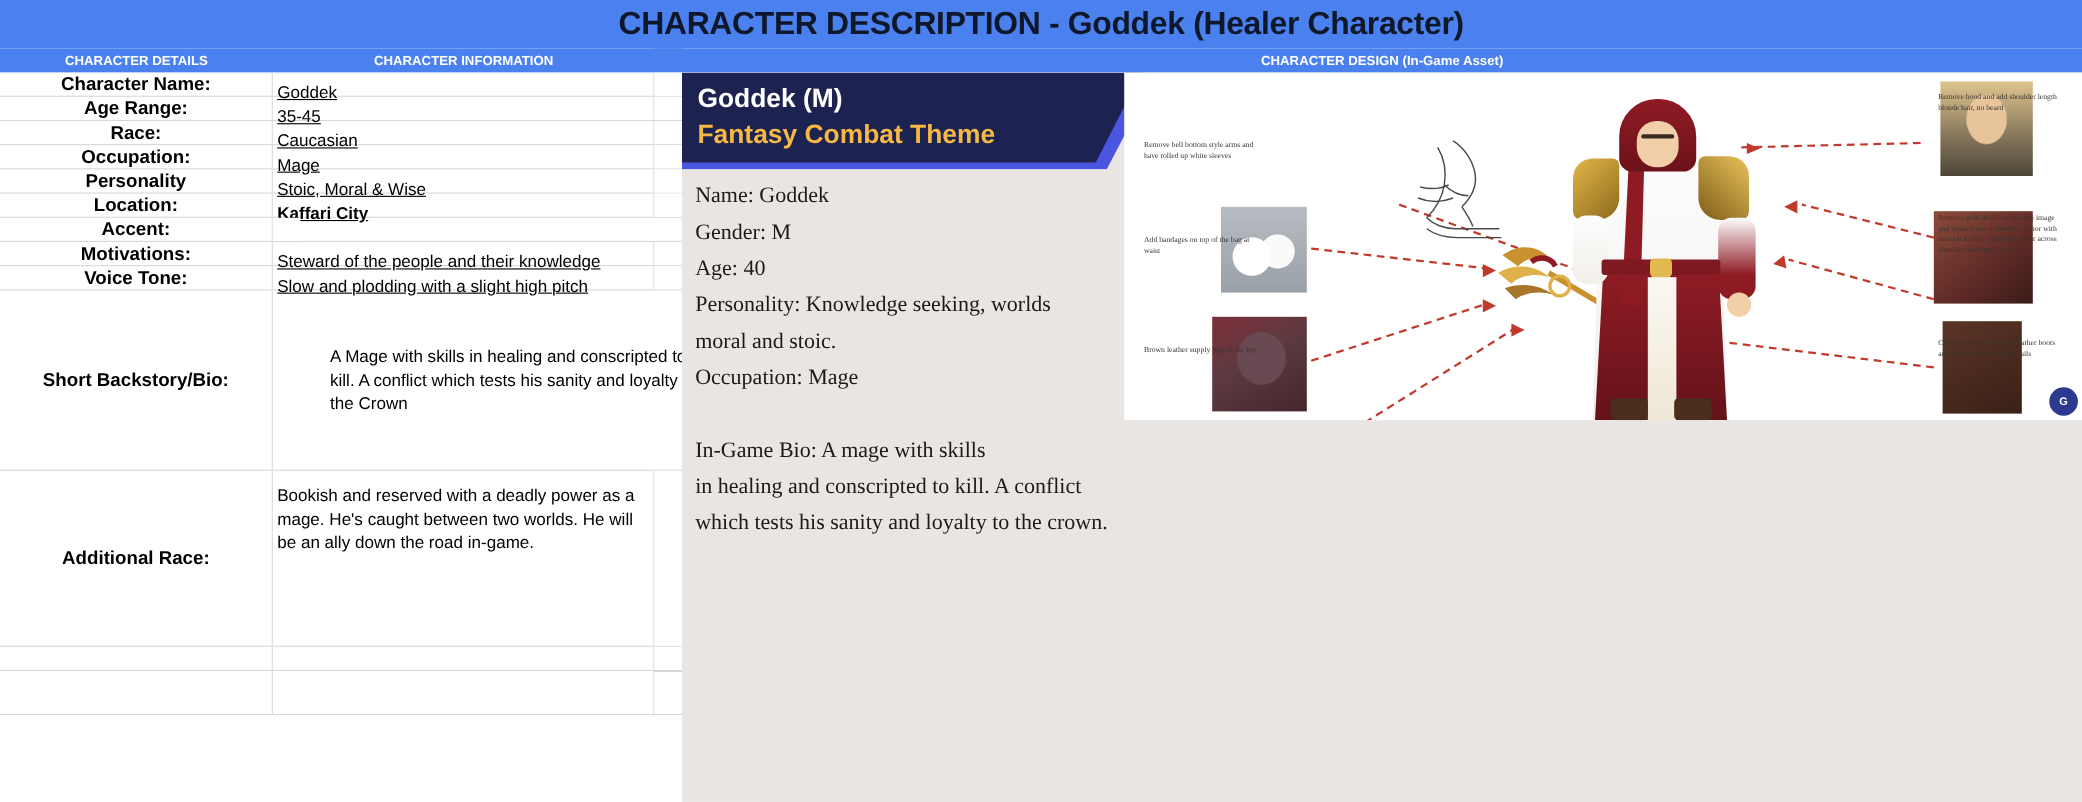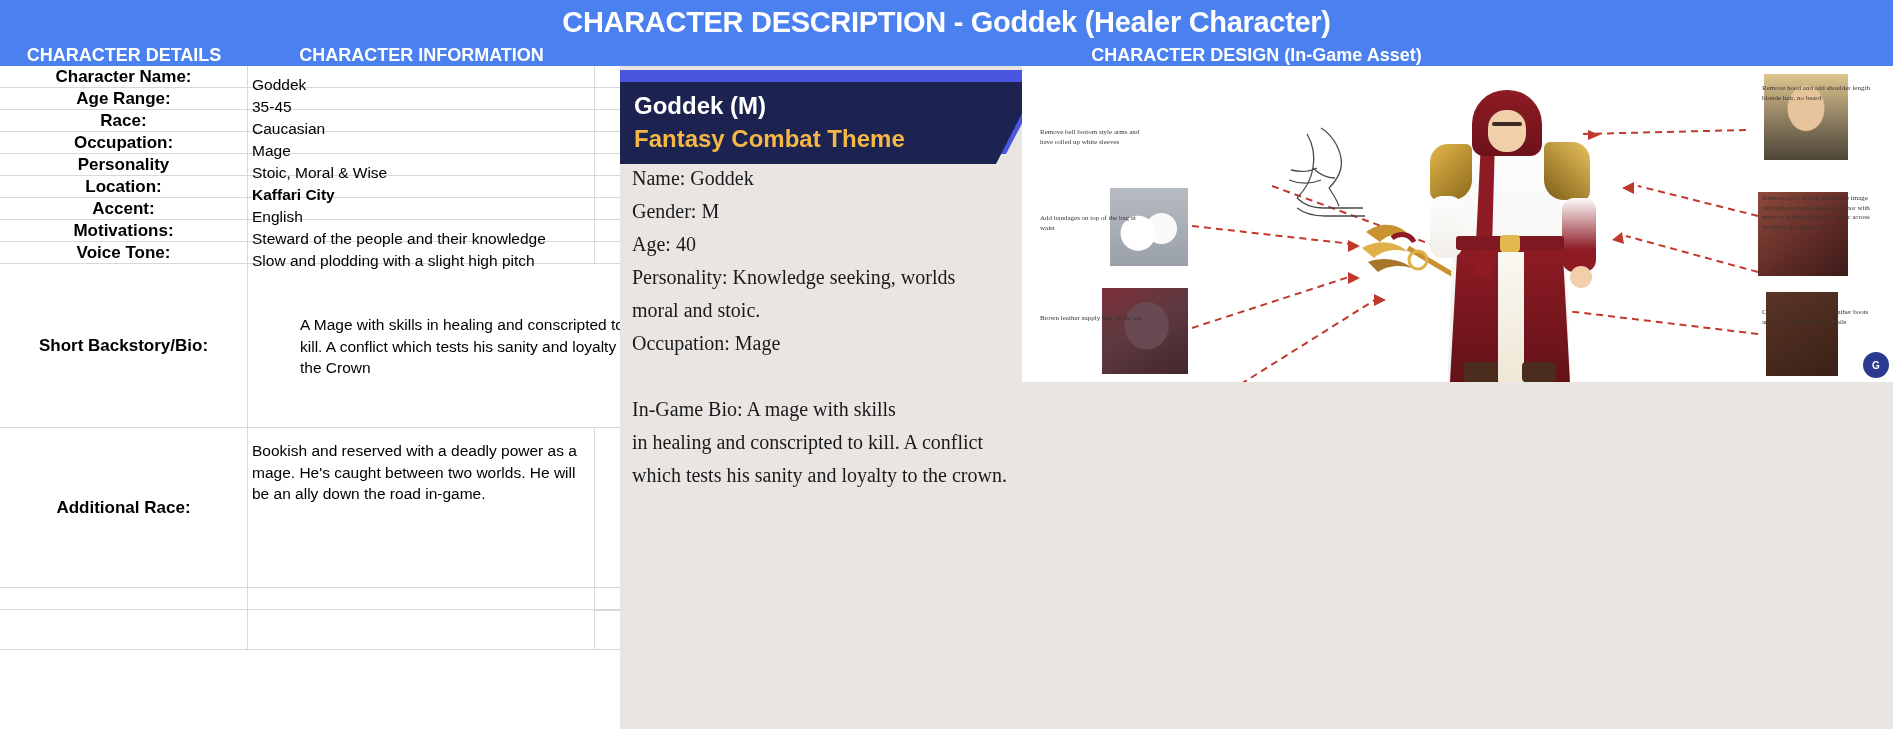--- a/index.html
+++ b/index.html
@@ -11,33 +11,33 @@
   }
   .page{position:relative;width:1893px;height:729px;}
 
   
   .title-bar{
     position:absolute;left:0;top:0;width:1893px;height:44px;
     background:#4a81ee;
     display:flex;align-items:center;justify-content:center;
   }
   .title-bar .title-text{
-    color:#ffffff;font-weight:bold;font-size:29px;letter-spacing:-0.3px;
+    color:#0f172a;font-weight:bold;font-size:29px;letter-spacing:-0.3px;
     white-space:nowrap;
   }
 
   
   .sub-header{
     position:absolute;left:0;top:44px;width:1893px;height:22px;
     background:#4a81ee;
   }
   .sh-cell{
     position:absolute;top:0;height:22px;
     display:flex;align-items:center;justify-content:center;
-    color:#ffffff;font-weight:bold;font-size:18px;white-space:nowrap;
+    color:#ffffff;font-weight:bold;font-size:12px;white-space:nowrap;
   }
   .sh-details{left:0;width:248px;}
   .sh-info{left:248px;width:347px;}
   .sh-design{left:620px;width:1273px;}
   .sh-gap{position:absolute;left:595px;top:44px;width:25px;height:22px;background:#4a81ee;}
 
   
   .sheet{
     position:absolute;left:0;top:66px;width:620px;height:663px;
     background:#ffffff;
@@ -60,21 +60,21 @@
     display:flex;align-items:flex-start;
     font-size:15.5px;color:#000000;
     padding:2px 0 0 4px;line-height:21.5px;
     white-space:pre-line;
   }
   .cell-tail{
     width:25px;flex:0 0 25px;box-sizing:border-box;
     background:#ffffff;
   }
   .r-h{height:22px;}
-  .v-mid{align-items:center;padding-top:16px;}
+  .v-mid{align-items:center;padding-top:16px;text-decoration:underline;}
   .bold-val{font-weight:bold;}
 
   .row.tall-bio{height:164px;}
   .row.tall-bio .cell-value{align-items:center;margin-left:48px;}
   .row.tall-notes{height:160px;}
   .row.tall-notes .cell-value{align-items:flex-start;padding-top:12px;}
   .row.tall-notes .cell-label{align-items:center;}
   .row.blank1{height:22px;}
   .row.blank2{height:40px;}
   .row.blank2 .cell-tail{border-top:1px solid #d8d8d8;}
@@ -85,21 +85,21 @@
     background:#e9e5e3;overflow:hidden;
   }
 
   
   .banner-accent{
     position:absolute;left:0;top:4px;width:430px;height:84px;
     background:#4a55e0;
     clip-path:polygon(0 0, 430px 0, 386px 84px, 0 84px);
   }
   .banner{
-    position:absolute;left:0;top:16px;width:418px;height:82px;
+    position:absolute;left:0;top:0;width:418px;height:82px;
     background:#1d2350;
     clip-path:polygon(0 0, 418px 0, 376px 82px, 0 82px);
   }
   .banner-line1{
     position:absolute;left:14px;top:10px;
     color:#ffffff;font-weight:bold;font-size:24px;white-space:nowrap;
   }
   .banner-line2{
     position:absolute;left:14px;top:43px;
     color:#f5b844;font-weight:bold;font-size:24px;white-space:nowrap;
@@ -249,21 +249,20 @@
     </div>
 
     <div class="row r-h">
       <div class="cell-label">Location:</div>
       <div class="cell-value v-mid bold-val">Kaffari City</div>
       <div class="cell-tail"></div>
     </div>
 
     <div class="row r-h">
       <div class="cell-label">Accent:</div>
-      <div class="cell-value v-mid">English</div>
       <div class="cell-tail"></div>
     </div>
 
     <div class="row r-h">
       <div class="cell-label">Motivations:</div>
       <div class="cell-value v-mid">Steward of the people and their knowledge</div>
       <div class="cell-tail"></div>
     </div>
 
     <div class="row r-h">

